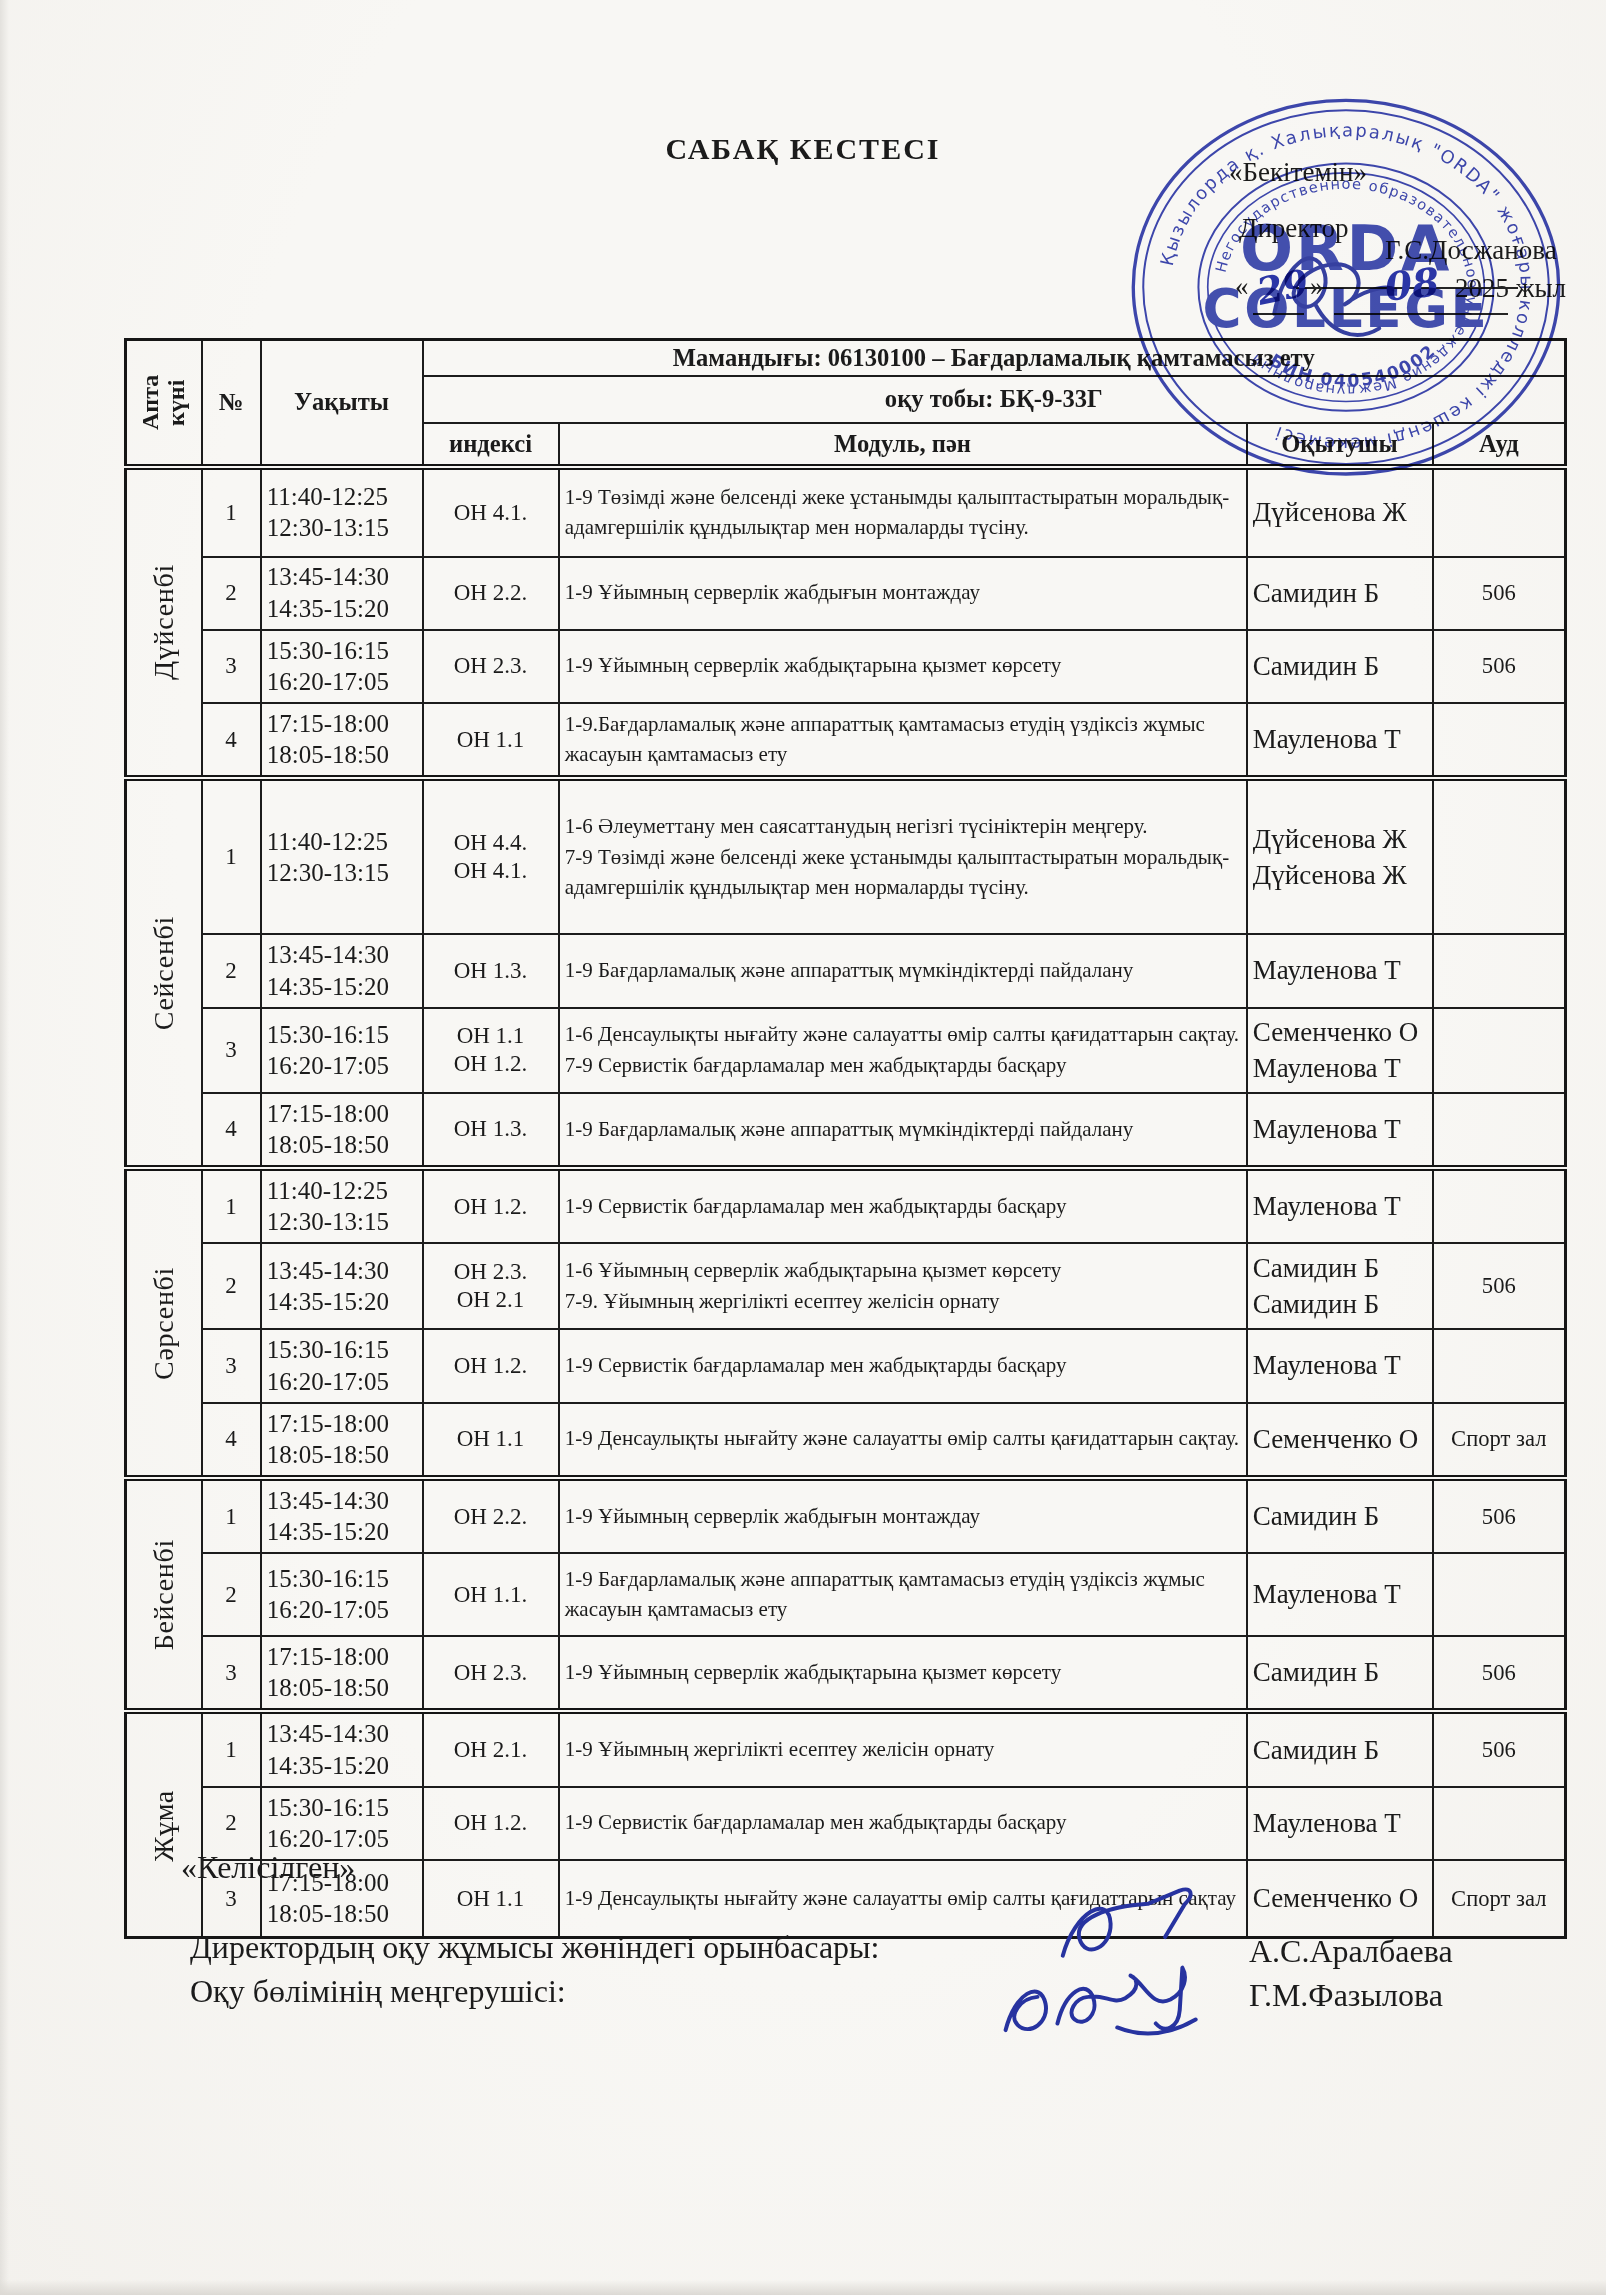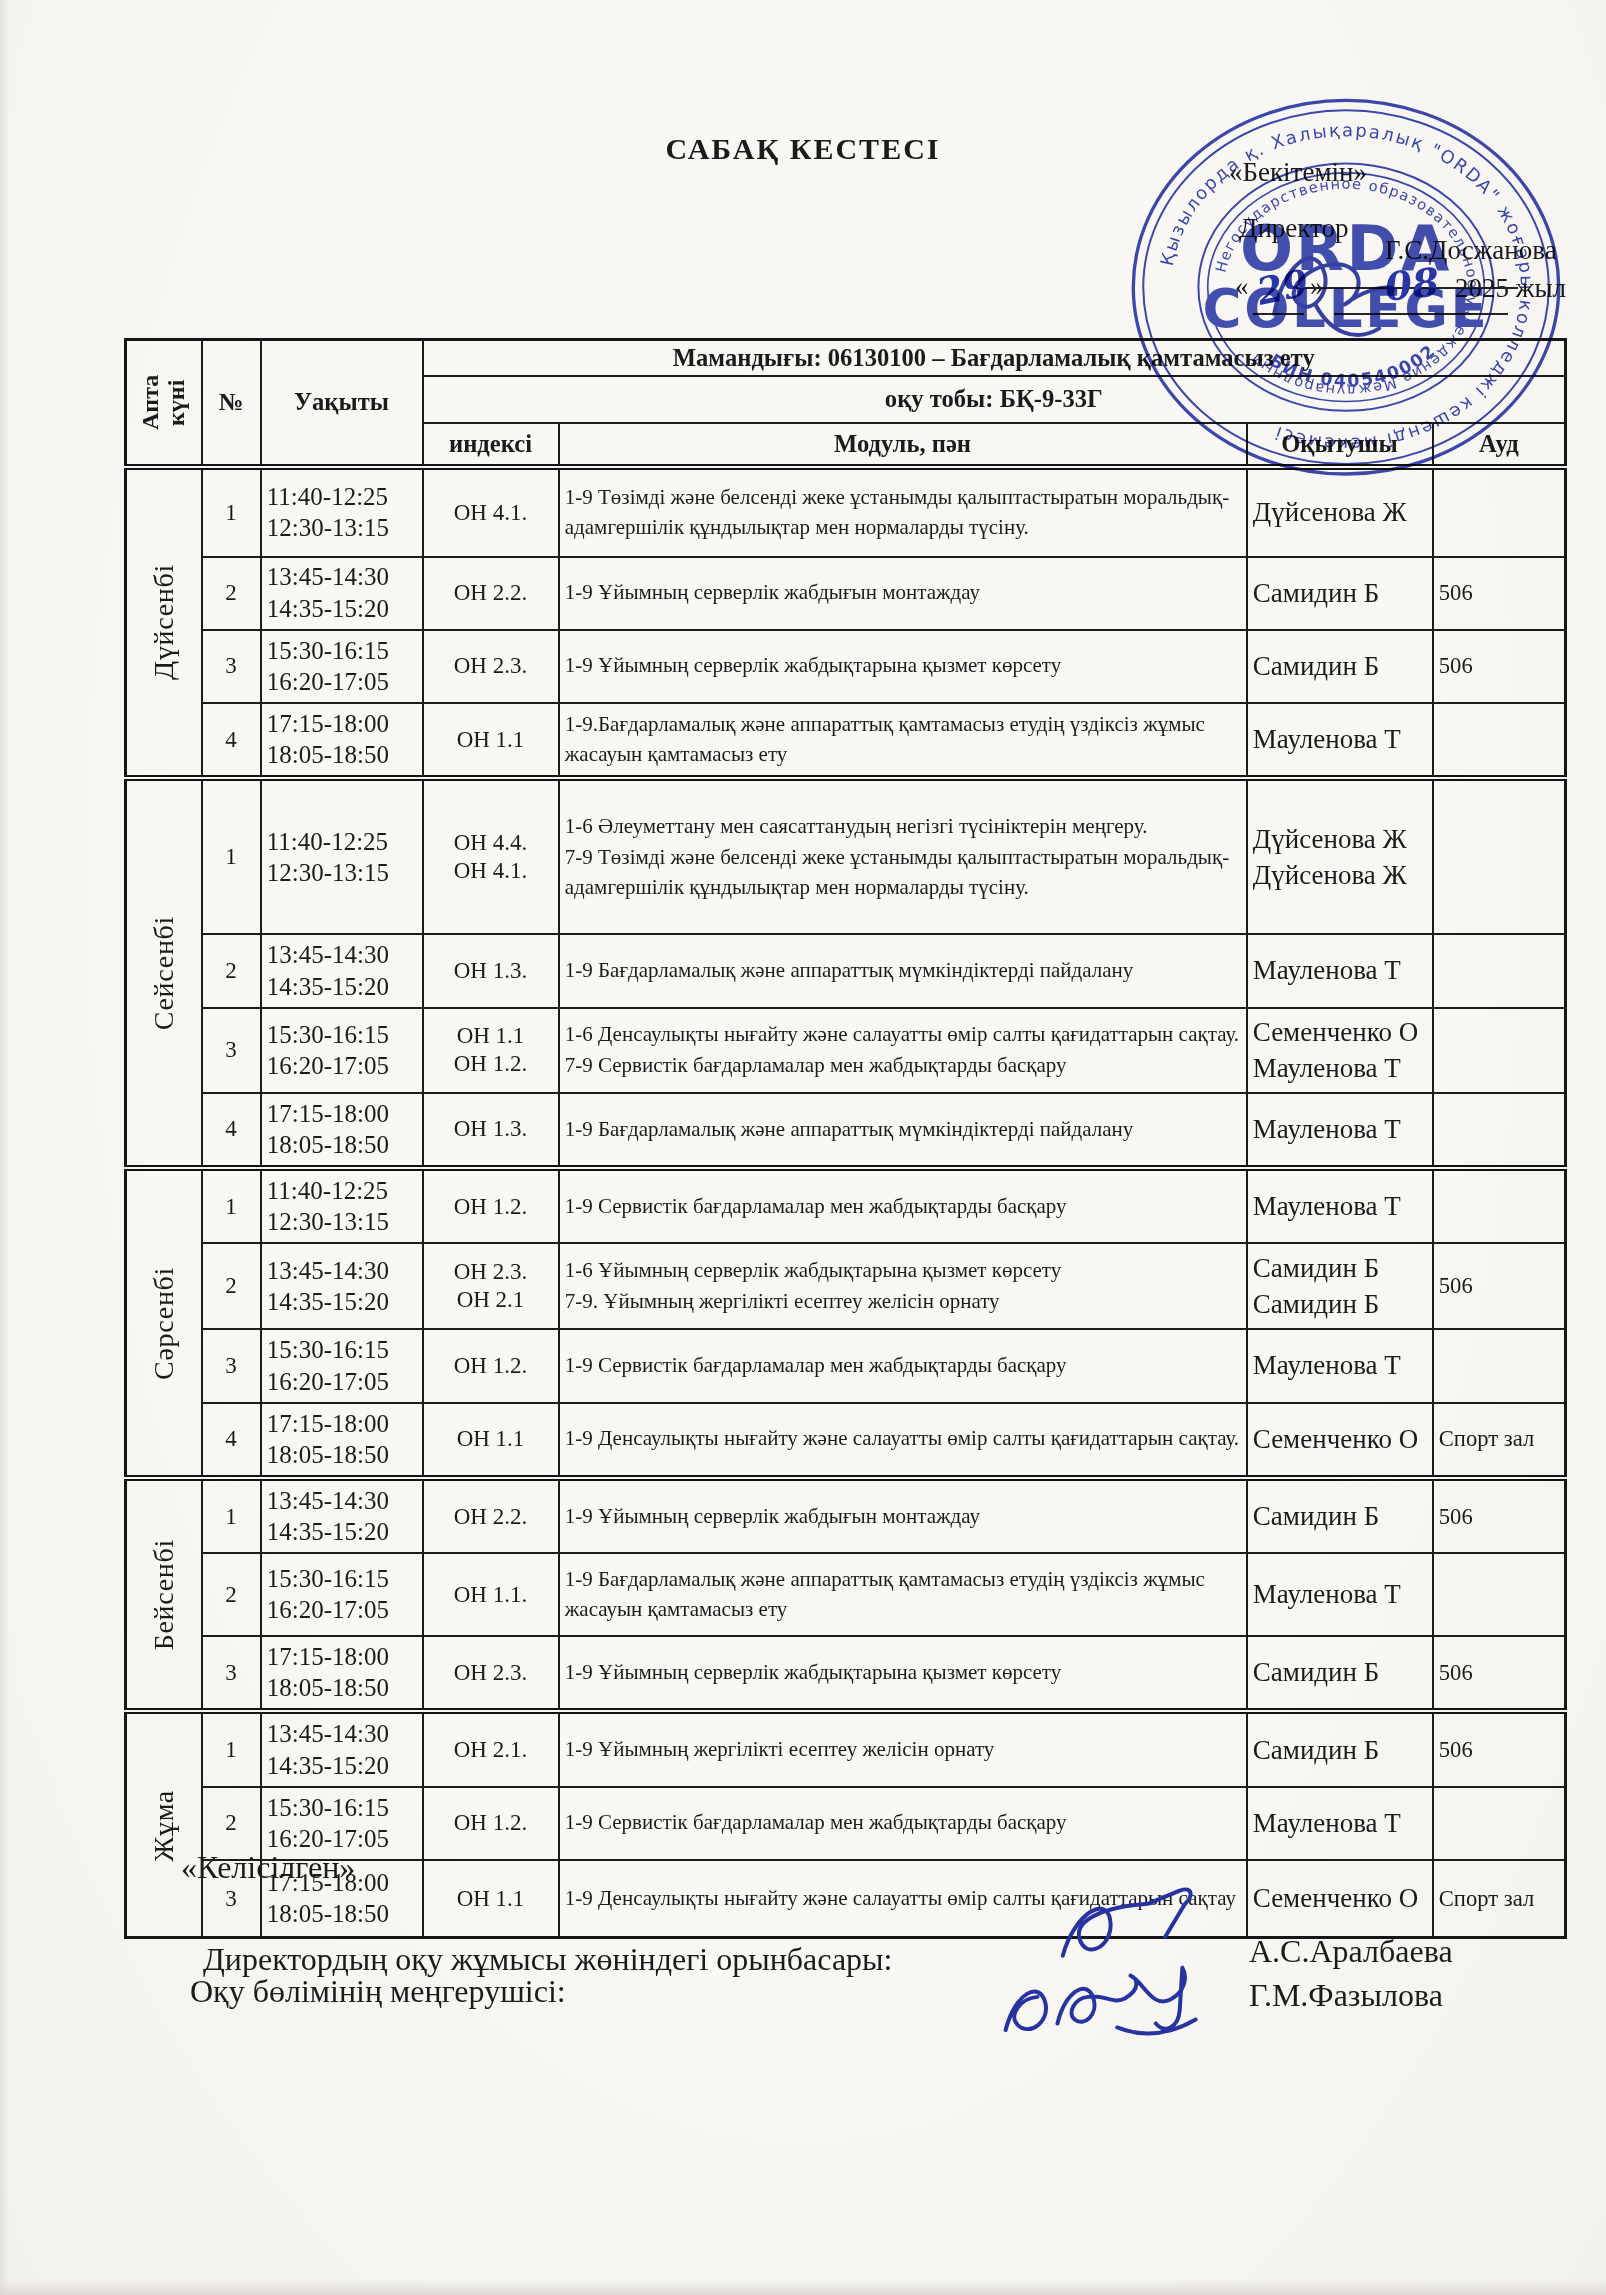--- a/index.html
+++ b/index.html
@@ -70,26 +70,26 @@
   tr.day-first > td { border-top:6px double #141414; }
   .num-cell  { text-align:center; font-size:23px; }
   .time-cell { text-align:left; font-weight:normal; font-size:25px; }
   .time-line { margin:3.3px 0; }
   .idx-cell  { text-align:center; font-size:23px; }
   .idx-line  { margin:2px 0; }
   .mod-cell  { text-align:left; font-size:21px; line-height:1.42; padding-left:12px; padding-right:9.3px; }
   .mod-line  { margin:1.3px 0; }
   .teach-cell{ text-align:left; font-size:27px; padding-left:9.3px; }
   .teach-line{ margin:5.3px 0; }
-  .room-cell { text-align:left; font-size:22.6px; padding-left:14.6px; }
+  .room-cell { text-align:center; font-size:22.6px; padding-left:14.6px; }
   
   .footer { position:absolute; inset:0; z-index:2; }
   .ft { position:absolute; font-size:32px; white-space:nowrap; }
   .ft-agreed { left:181px; top:1849px; }
-  .ft-role1  { left:203px; top:1929px;margin-top:12px; }
+  .ft-role1  { left:190px; top:1929px; }
   .ft-role2  { left:190px; top:1973px; }
   .ft-name1  { left:1249px; top:1933px; }
   .ft-name2  { left:1249px; top:1977px; }
   .footer-sigs { position:absolute; left:951px; top:1856px; width:286px; height:206px; z-index:3; }
   .sigpath { fill:none; stroke:#2733a0; stroke-width:6; stroke-linecap:round; stroke-linejoin:round; }
   
   .scan-bottom { position:absolute; left:0; bottom:0; width:100%; height:14.6px;
     background:linear-gradient(#f3f1ed00,#dcd9d4); }
   .scan-left { position:absolute; left:0; top:0; width:9.3px; height:100%;
     background:linear-gradient(90deg,#e3e1dd,#f3f1ed00); }

